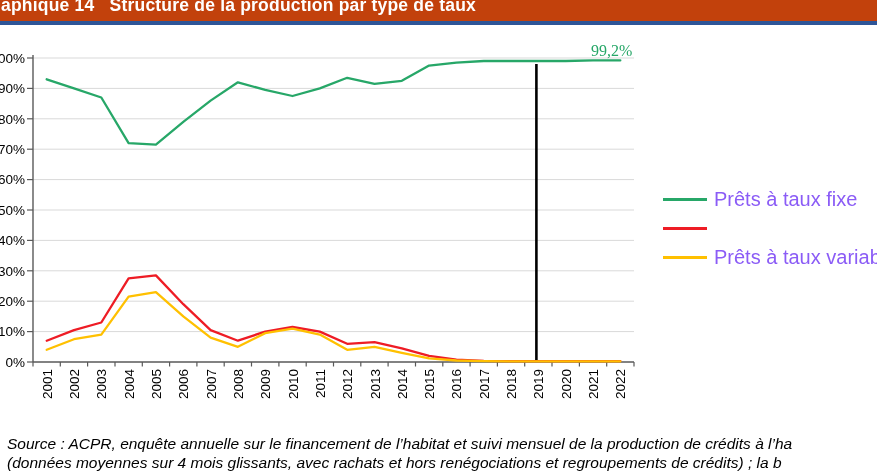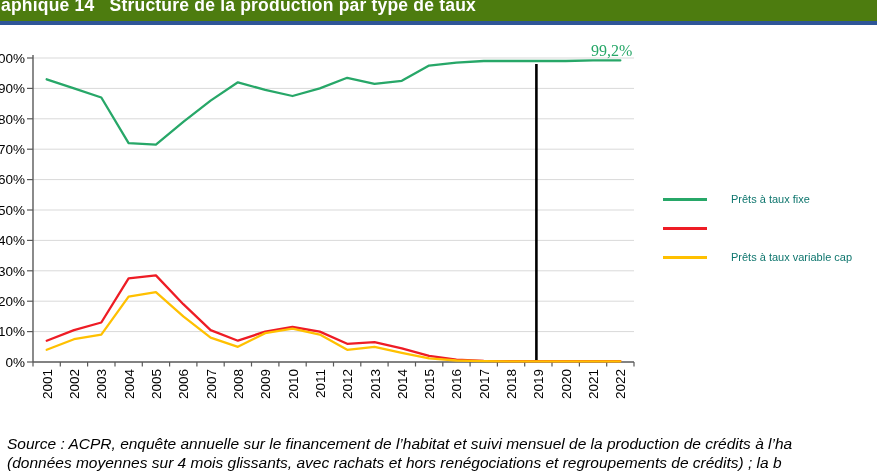--- a/index.html
+++ b/index.html
@@ -21,31 +21,31 @@
   }
   svg.chart{position:absolute;left:0;top:28px;width:660px;height:392px;overflow:hidden;}
   svg.chart text{font-family:"Liberation Sans", sans-serif;}
   .annotation{
     position:absolute;left:591px;top:42px;
     font-size:16px;font-weight:500;white-space:nowrap;
   }
   .legend{position:absolute;left:663px;top:190px;}
   .legend-row{display:flex;align-items:center;height:18px;margin-bottom:11px;}
   .legend-swatch{width:44px;height:3px;flex:0 0 44px;}
-  .legend-label{margin-left:24px;font-size:11px;color:#0f766e;white-space:nowrap;}
+  .legend-label{margin-left:7px;font-size:20px;color:#8b5cf6;white-space:nowrap;}
   .source-note{
     position:absolute;left:7px;top:435px;
     font-size:15.5px;font-style:italic;color:#000;
     line-height:18.5px;white-space:nowrap;
   }
 </style>
 </head>
 <body>
 
-<div class="header-bar" style="background: #4d7c0f;">
+<div class="header-bar" style="background: #c2410c;">
   <div class="chart-title" style="color: rgb(255, 255, 255);">aphique 14   Structure de la production par type de taux</div>
 </div>
 <div class="header-accent" style="background: rgb(46, 85, 151);"></div>
 
 <svg class="chart" viewBox="0 28 660 392">
     <line x1="33" x2="634" y1="331.6" y2="331.6" stroke="#D9D9D9" stroke-width="1"></line>
     <line x1="33" x2="634" y1="301.2" y2="301.2" stroke="#D9D9D9" stroke-width="1"></line>
     <line x1="33" x2="634" y1="270.8" y2="270.8" stroke="#D9D9D9" stroke-width="1"></line>
     <line x1="33" x2="634" y1="240.4" y2="240.4" stroke="#D9D9D9" stroke-width="1"></line>
     <line x1="33" x2="634" y1="210.0" y2="210.0" stroke="#D9D9D9" stroke-width="1"></line>

